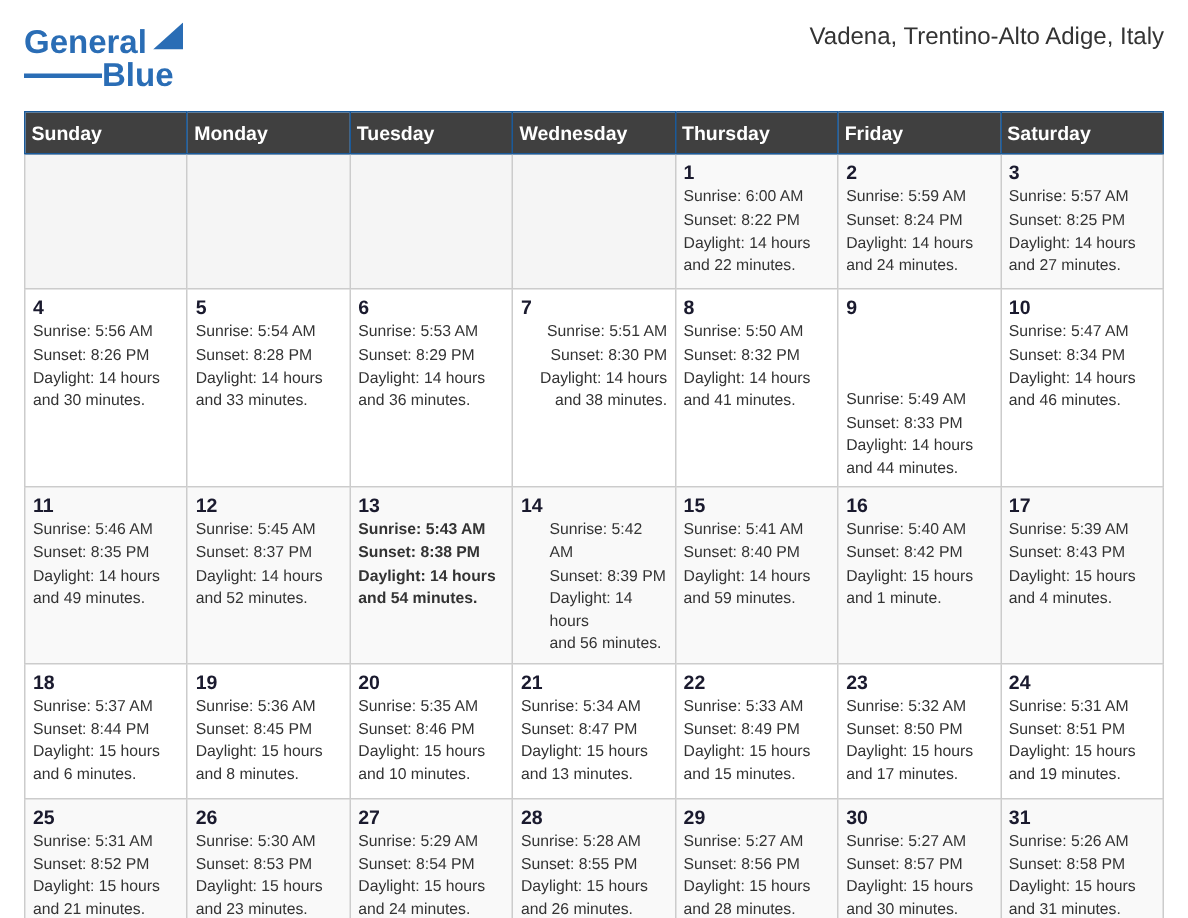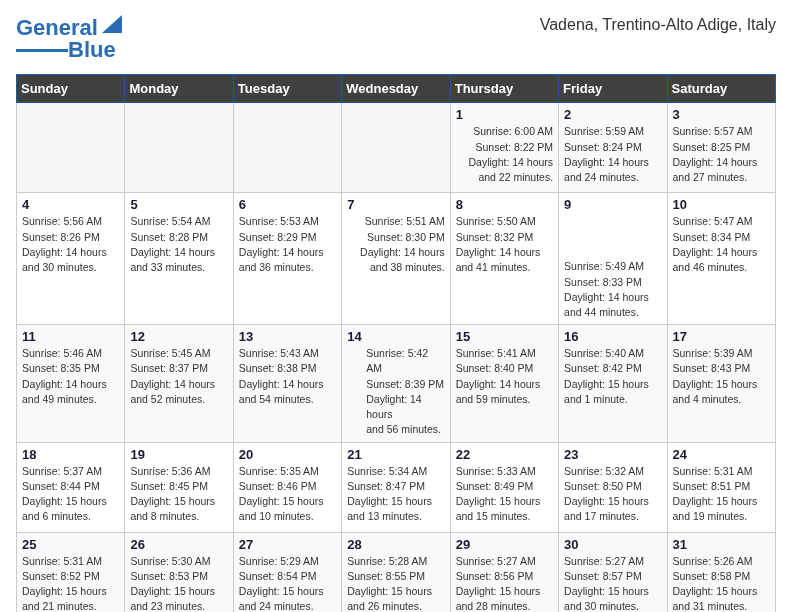--- a/index.html
+++ b/index.html
@@ -123,21 +123,21 @@
       </tr>
   </thead>
   <tbody id="calendar-body">
       <tr>
         <td class="empty"></td>
         <td class="empty"></td>
         <td class="empty"></td>
         <td class="empty"></td>
         <td>
           <div class="day-num">1</div>
-          <div class="day-info" style="white-space: pre-line; text-align: right;">Sunrise: 6:00 AM
+          <div class="day-info" style="white-space: pre-line;">Sunrise: 6:00 AM
 Sunset: 8:22 PM
 Daylight: 14 hours
 and 22 minutes.</div>
         </td>
         <td>
           <div class="day-num">2</div>
           <div class="day-info" style="white-space: pre-line;">Sunrise: 5:59 AM
 Sunset: 8:24 PM
 Daylight: 14 hours
 and 24 minutes.</div>
@@ -211,21 +211,21 @@
         </td>
         <td>
           <div class="day-num">12</div>
           <div class="day-info" style="white-space: pre-line;">Sunrise: 5:45 AM
 Sunset: 8:37 PM
 Daylight: 14 hours
 and 52 minutes.</div>
         </td>
         <td>
           <div class="day-num">13</div>
-          <div class="day-info" style="white-space: pre-line;">Sunrise: 5:43 AM
+          <div class="day-info" style="white-space: pre-line; font-weight: bold;">Sunrise: 5:43 AM
 Sunset: 8:38 PM
 Daylight: 14 hours
 and 54 minutes.</div>
         </td>
         <td>
           <div class="day-num">14</div>
           <div class="day-info" style="white-space: pre-line; margin-left: 19px;">Sunrise: 5:42 AM
 Sunset: 8:39 PM
 Daylight: 14 hours
 and 56 minutes.</div>

